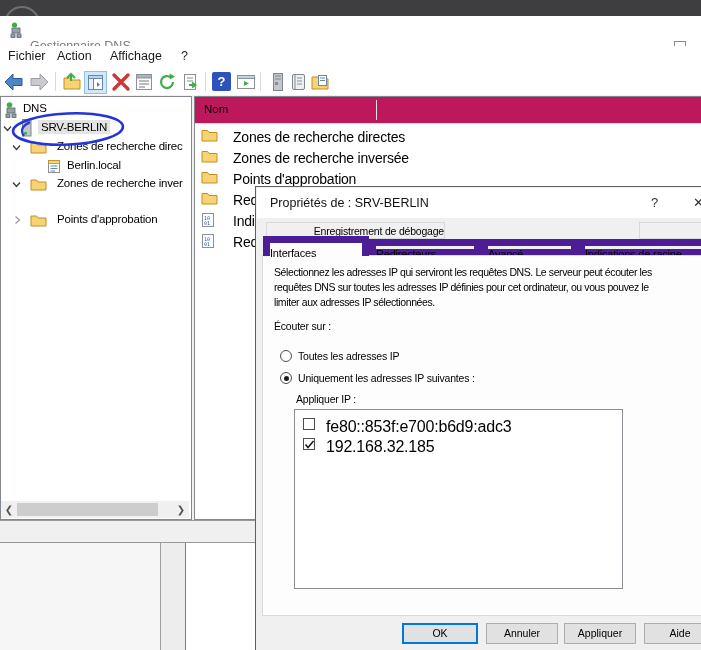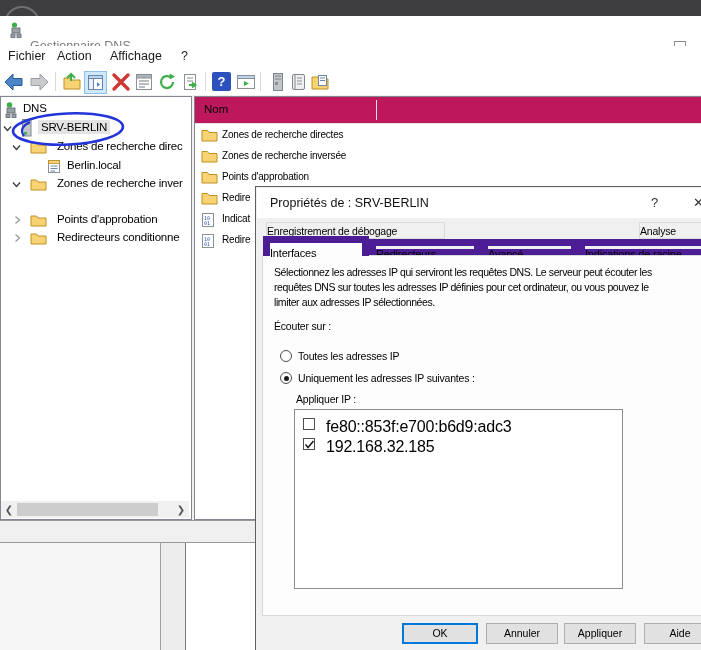--- a/index.html
+++ b/index.html
@@ -29,37 +29,37 @@
   
   #hscroll{left:1px;top:501px;width:188px;height:17px;background:#f0f0f0}
   .harrow{position:absolute;top:0;width:16px;height:17px;font-size:10px;color:#555;text-align:center;line-height:17px}
   #hthumb{position:absolute;left:16px;top:2px;width:141px;height:13px;background:#cdcdcd}
   
   #listpanel{left:194px;top:96px;width:507px;height:422px;background:#fff;border-top:1px solid #828790;border-bottom:1px solid #828790;border-left:1px solid #828790;overflow:hidden}
   #listheader{position:absolute;left:0;top:0;width:507px;height:26px;background:#be185d;border-bottom:1px solid #e2e2e2}
   #colname{position:absolute;left:9px;top:6px;font-size:11.5px}
   #coldiv{position:absolute;left:181px;top:3px;width:1px;height:20px;background:#e2e2e2}
   .lrow{position:absolute;left:0;width:400px;height:20px;white-space:nowrap}
-  .llabel{position:absolute;left:27px;top:3px;font-size:10px;letter-spacing:-0.2px;white-space:nowrap}
+  .llabel{position:absolute;left:38px;top:3px;font-size:14px;letter-spacing:-0.2px;white-space:nowrap}
   .licon{position:absolute;left:6px;top:2px}
   
   #statusstrip{left:0;top:520px;width:701px;height:21px;background:#f0f0f0;border-top:1px solid #989898;border-bottom:1px solid #989898}
   #fragA{left:0;top:543px;width:160px;height:107px;background:#f6f6f6;border-right:1px solid #9e9e9e}
   #fragB{left:161px;top:543px;width:24px;height:107px;background:#ededed;border-right:1px solid #7d7d7d}
   #fragC{left:186px;top:543px;width:70px;height:107px;background:#ffffff}
   
   #annot{left:8px;top:108px;width:124px;height:44px;z-index:6;pointer-events:none}
   
   #dialog{left:255px;top:186px;width:450px;height:470px;background:#f0f0f0;border:1px solid #5f5f5f;z-index:10}
   #dlgtitlebar{position:absolute;left:1px;top:1px;width:448px;height:30px;background:#fff}
   #dlgtitle{position:absolute;left:13px;top:8px;font-size:12.5px;color:#111;white-space:nowrap}
   #dlghelp{position:absolute;left:394px;top:7px;font-size:13px;color:#333}
   #dlgclose{position:absolute;left:436px;top:7px;font-size:13px;color:#333}
   .tabback{position:absolute;height:17px;background:#f0f0f0;border:1px solid #d9d9d9;font-size:10.5px;
-           text-align:left;line-height:17px;letter-spacing:-0.2px;box-sizing:border-box;white-space:nowrap}
+           text-align:right;line-height:17px;letter-spacing:-0.2px;box-sizing:border-box;white-space:nowrap}
   .tabfront{position:absolute;height:17px;background:#f0f0f0;border:7px solid #4c1d95;font-size:11px;
            text-align:left;line-height:17px;letter-spacing:-0.2px;box-sizing:border-box;white-space:nowrap}
   .tabactive{background:#fdfdfd;border-bottom:none;height:20px;z-index:3;line-height:20px}
   #tabpage{position:absolute;left:6px;top:68px;width:460px;height:359px;background:#fdfdfd;border:1px solid #d9d9d9;z-index:2}
   .descline{position:absolute;left:11px;font-size:10.5px;letter-spacing:-0.4px;white-space:nowrap}
   #listenlabel{position:absolute;left:11px;top:64px;font-size:10.5px;letter-spacing:-0.2px}
   .radio{position:absolute;width:12px;height:12px;border:1px solid #4d4d4d;border-radius:50%;background:#fff;box-sizing:border-box}
   .radio .dot{position:absolute;left:2.5px;top:2.5px;width:5px;height:5px;border-radius:50%;background:#1a1a1a}
   .radiolabel{position:absolute;left:35px;font-size:10.5px;letter-spacing:-0.2px;white-space:nowrap}
   #iplabel{position:absolute;left:33px;top:137px;font-size:10.5px;letter-spacing:-0.2px}
@@ -229,29 +229,20 @@
   <div class="trow" style="top:115px">
     <svg class="ticon" style="left:12px;top:3px" width="9" height="10" viewBox="0 0 9 10">
       <polyline points="2.5,1.5 6.5,5 2.5,8.5" fill="none" stroke="#9b9b9b" stroke-width="1.3"></polyline>
     </svg>
     <svg class="ticon" style="left:29px;top:2px" width="17" height="13" viewBox="0 0 17 13">
       <path d="M1 2 h5.5 l1.5 2 h8 v8 H1 z" fill="#f7d374" stroke="#bf9023" stroke-width="1"></path>
     </svg>
     <span class="tlabel" style="left:56px">Points d'approbation</span>
   </div>
 
-  <div class="trow" style="top:133px">
-    <svg class="ticon" style="left:12px;top:3px" width="9" height="10" viewBox="0 0 9 10">
-      <polyline points="2.5,1.5 6.5,5 2.5,8.5" fill="none" stroke="#9b9b9b" stroke-width="1.3"></polyline>
-    </svg>
-    <svg class="ticon" style="left:29px;top:2px" width="17" height="13" viewBox="0 0 17 13">
-      <path d="M1 2 h5.5 l1.5 2 h8 v8 H1 z" fill="#f7d374" stroke="#bf9023" stroke-width="1"></path>
-    </svg>
-    <span class="tlabel" style="left:56px">Redirecteurs conditionne</span>
-  </div>
 </div>
 
 <div class="abs" id="hscroll">
   <div class="harrow" style="left:0">❮</div>
   <div id="hthumb"></div>
   <div class="harrow" style="left:172px">❯</div>
 </div>
 
 <svg class="abs" id="annot" viewBox="0 0 124 44">
   <ellipse cx="60" cy="21" rx="55" ry="15.5" fill="none" stroke="#2334d8" stroke-width="2.6" transform="rotate(-2.5 60 21)"></ellipse>

